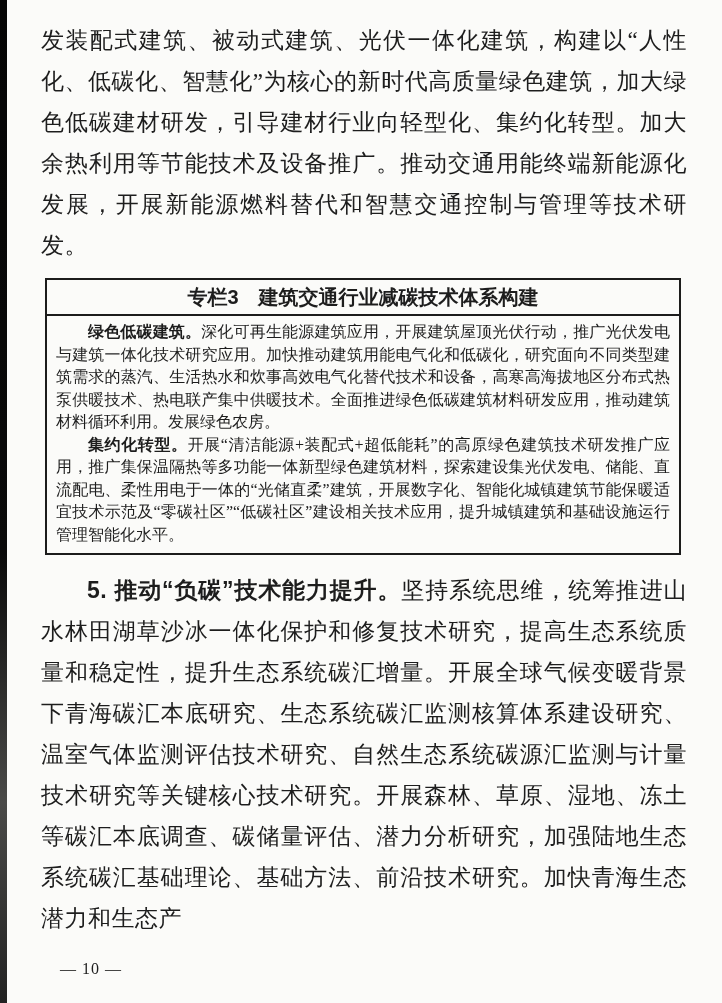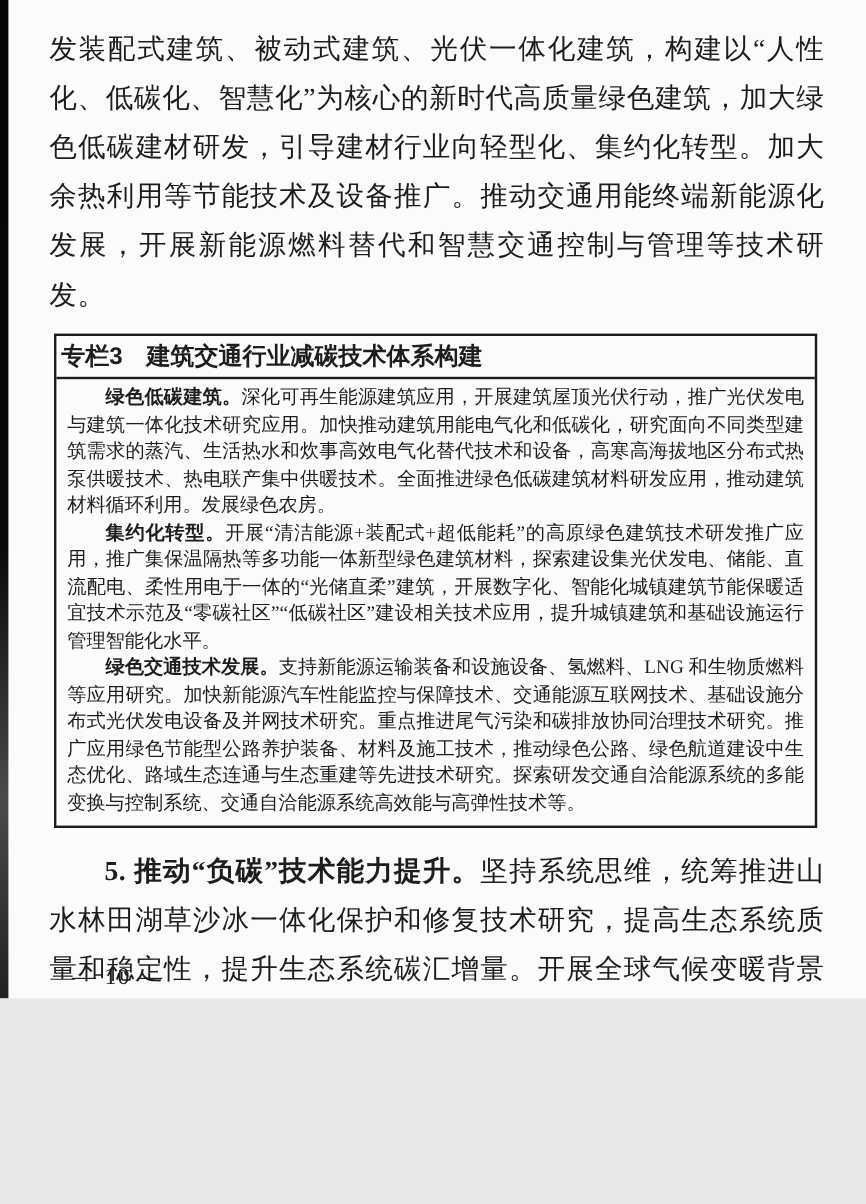--- a/index.html
+++ b/index.html
@@ -2,21 +2,21 @@
 <html lang="zh"><head>
 <meta charset="utf-8">
 <style>
   html,body{margin:0;padding:0;}
   body{
     background:#e8e8e6;
     font-family:"Liberation Serif","DejaVu Serif",serif;
   }
   .page{
     position:relative;
-    width:722px;height:832px;
+    width:722px;height:1003px;
     margin:0 auto;
     background:#fbfbf9;
     color:#1d1d1d;
     overflow:hidden;
   }
   
   .scan-edge{
     position:absolute;left:0;top:0;width:7px;height:100%;
     background:linear-gradient(180deg,#050505 0%,#0a0a0a 55%,#4a4a48 80%,#222 100%);
   }
@@ -26,70 +26,69 @@
   .body-para{
     font-size:23px;
     line-height:41px;
     text-align:justify;
     letter-spacing:0.5px;
     margin:0;
   }
   .indent{ text-indent:2em; }
   .lead{
     font-weight:bold;
-    font-family:Liberation Serif, serif;
+    font-family:Liberation Sans, sans-serif;
   }
   .panel{
     margin:12px 6px 0 4px;
     border:2px solid #1c1c1c;
     background:#fbfbf9;
   }
   .panel-title{
-    text-align:left;
+    text-align:center;
     font-family:"Liberation Sans","DejaVu Sans",sans-serif;
     font-weight:bold;
     font-size:20px;
     line-height:25px;
     padding:5px 4px 4px;
     border-bottom:2px solid #1c1c1c;
   }
   .panel-body{
     padding:5px 9px 7px;
   }
   .panel-body p{
     margin:0;
     font-size:16px;
     line-height:22.5px;
     text-align:justify;
     text-indent:2em;
   }
   .section-para{ margin-top:15px; }
   .page-num{
     position:absolute;
-    left:60px;bottom:6px;
-    font-size:20px;
+    left:60px;bottom:25px;
+    font-size:16px;
     letter-spacing:1px;
   }
 </style>
 </head>
 <body>
 
 <div class="page">
   <div class="scan-edge"></div>
 
   <div class="content">
 
     <p class="body-para">发装配式建筑、被动式建筑、光伏一体化建筑，构建以“人性化、低碳化、智慧化”为核心的新时代高质量绿色建筑，加大绿色低碳建材研发，引导建材行业向轻型化、集约化转型。加大余热利用等节能技术及设备推广。推动交通用能终端新能源化发展，开展新能源燃料替代和智慧交通控制与管理等技术研发。</p>
 
     <div class="panel">
       <div class="panel-title">专栏3　建筑交通行业减碳技术体系构建</div>
       <div class="panel-body">
         <p><span class="lead">绿色低碳建筑。</span><span>深化可再生能源建筑应用，开展建筑屋顶光伏行动，推广光伏发电与建筑一体化技术研究应用。加快推动建筑用能电气化和低碳化，研究面向不同类型建筑需求的蒸汽、生活热水和炊事高效电气化替代技术和设备，高寒高海拔地区分布式热泵供暖技术、热电联产集中供暖技术。全面推进绿色低碳建筑材料研发应用，推动建筑材料循环利用。发展绿色农房。</span></p>
         <p><span class="lead">集约化转型。</span><span>开展“清洁能源+装配式+超低能耗”的高原绿色建筑技术研发推广应用，推广集保温隔热等多功能一体新型绿色建筑材料，探索建设集光伏发电、储能、直流配电、柔性用电于一体的“光储直柔”建筑，开展数字化、智能化城镇建筑节能保暖适宜技术示范及“零碳社区”“低碳社区”建设相关技术应用，提升城镇建筑和基础设施运行管理智能化水平。</span></p>
-        <p><span class="lead">绿色交通技术发展。</span><span>支持新能源运输装备和设施设备、氢燃料、LNG 和生物质燃料等应用研究。加快新能源汽车性能监控与保障技术、交通能源互联网技术、基础设施分布式光伏发电设备及并网技术研究。重点推进尾气污染和碳排放协同治理技术研究。推广应用绿色节能型公路养护装备、材料及施工技术，推动绿色公路、绿色航道建设中生态优化、路域生态连通与生态重建等先进技术研究。探索研发交通自洽能源系统的多能变换与控制系统、交通自洽能源系统高效能与高弹性技术等。</span></p>
       </div>
     </div>
 
     <p class="body-para indent section-para"><span class="lead">5. 推动“负碳”技术能力提升。</span><span>坚持系统思维，统筹推进山水林田湖草沙冰一体化保护和修复技术研究，提高生态系统质量和稳定性，提升生态系统碳汇增量。开展全球气候变暖背景下青海碳汇本底研究、生态系统碳汇监测核算体系建设研究、温室气体监测评估技术研究、自然生态系统碳源汇监测与计量技术研究等关键核心技术研究。开展森林、草原、湿地、冻土等碳汇本底调查、碳储量评估、潜力分析研究，加强陆地生态系统碳汇基础理论、基础方法、前沿技术研究。加快青海生态潜力和生态产</span></p>
 
   </div>
 
   <div class="page-num">— 10 —</div>
 </div>
 

